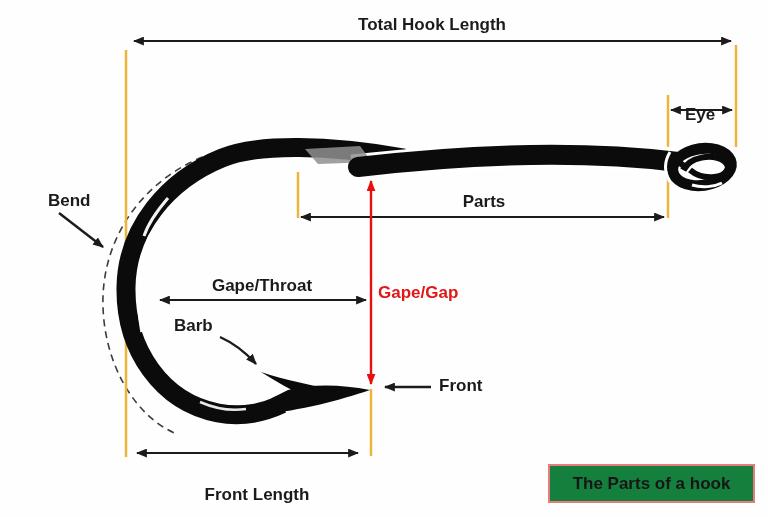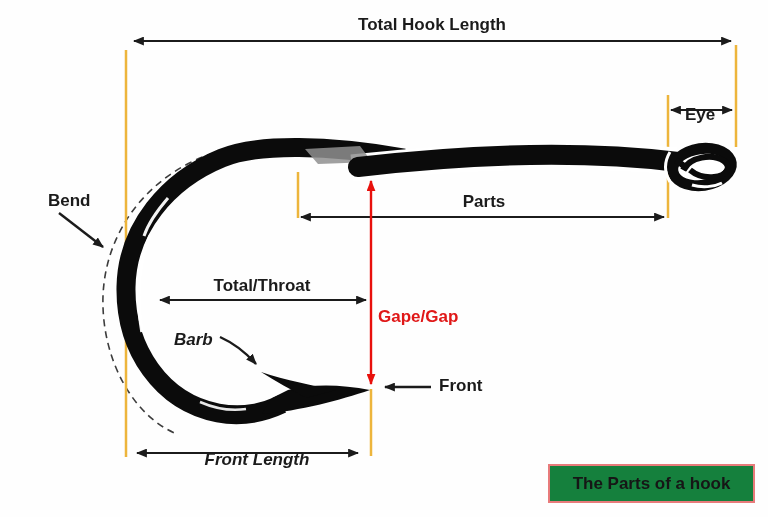--- a/index.html
+++ b/index.html
@@ -6,21 +6,21 @@
   .stage{
     position:relative;width:768px;height:517px;background:#fefefe;
     overflow:hidden;font-family:"Liberation Sans",sans-serif;padding-left:6px;
   }
   .stage svg{position:absolute;left:0;top:0;}
   .lbl{
     position:absolute;font-weight:700;font-size:17px;color:#1b1b1b;
     white-space:nowrap;line-height:1.1;
   }
   .lbl.center{transform:translateX(-50%);}
-  .lbl.red{color:var(--label-red,#e01818);margin-top:24px;}
+  .lbl.red{color:var(--label-red,#e01818);}
   .titlebox{
     position:absolute;left:548px;top:464px;width:207px;height:39px;
     box-sizing:border-box;border:2px solid var(--title-box-border,#e87b7b);
     background:#15803d;display:flex;align-items:center;justify-content:center;
     font-weight:700;font-size:17px;color:#161616;
   }
   .ext-line{stroke:var(--extension-line,#edb53c);stroke-width:2.5;fill:none;}
   .dim{stroke:var(--ink,#1b1b1b);stroke-width:2.2;fill:none;}
   .dim-red{stroke:var(--gape-arrow,#e8100c);stroke-width:2.4;fill:none;}
   .ptr{stroke:var(--ink,#1b1b1b);stroke-width:2.4;fill:none;}
@@ -84,22 +84,22 @@
 
     <line class="ptr" x1="431" y1="387" x2="385" y2="387" marker-end="url(#mA)"></line>
     <line class="ptr" x1="59" y1="213" x2="103" y2="247" marker-end="url(#mA)"></line>
     <path class="ptr" d="M220,337 Q240,346 256,364" marker-end="url(#mA)"></path>
   </svg>
 
   <div class="lbl center" style="left:432px;top:16px;">Total Hook Length</div>
   <div class="lbl center" style="left:700px;top:106px;">Eye</div>
   <div class="lbl center" style="left:484px;top:193px;">Parts</div>
   <div class="lbl" style="left:27px;top:192px;margin-left:21px;">Bend</div>
-  <div class="lbl center" style="left:262px;top:277px;">Total/Throat</div>
+  <div class="lbl center" style="left:262px;top:277px;">Gape/Throat</div>
   <div class="lbl red" style="left:378px;top:284px;">Gape/Gap</div>
-  <div class="lbl" style="left:174px;top:331px;font-style:italic;">Barb</div>
+  <div class="lbl" style="left:174px;top:317px;">Barb</div>
   <div class="lbl" style="left:439px;top:377px;">Front</div>
-  <div class="lbl center" style="left:257px;top:451px;font-style:italic;">Front Length</div>
+  <div class="lbl center" style="left:257px;top:486px;">Front Length</div>
 
   <div class="titlebox">
     <span>The Parts of a hook</span>
   </div>
 </div>
 
 </body></html>

